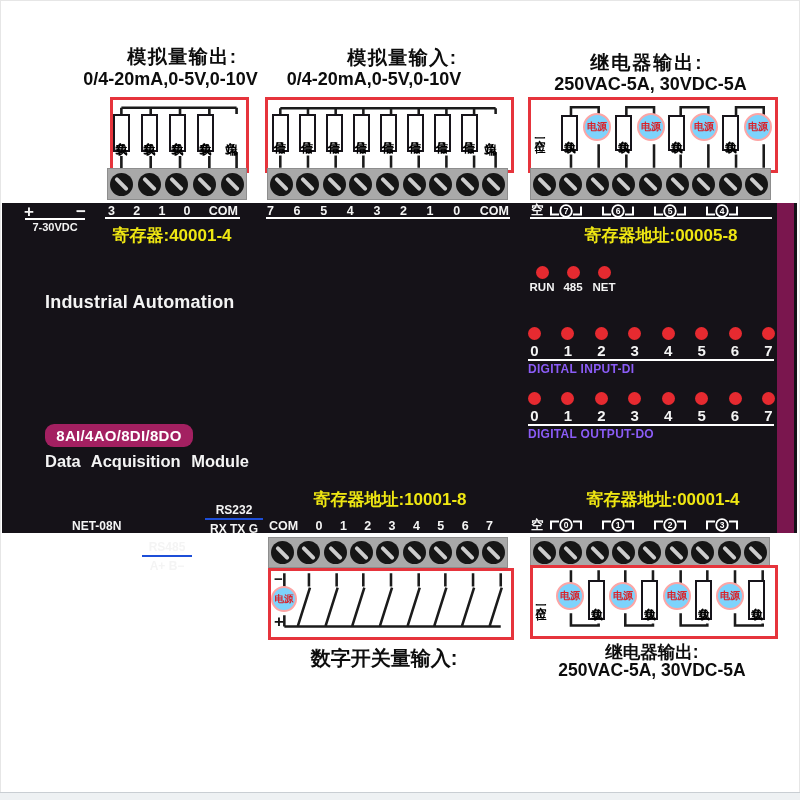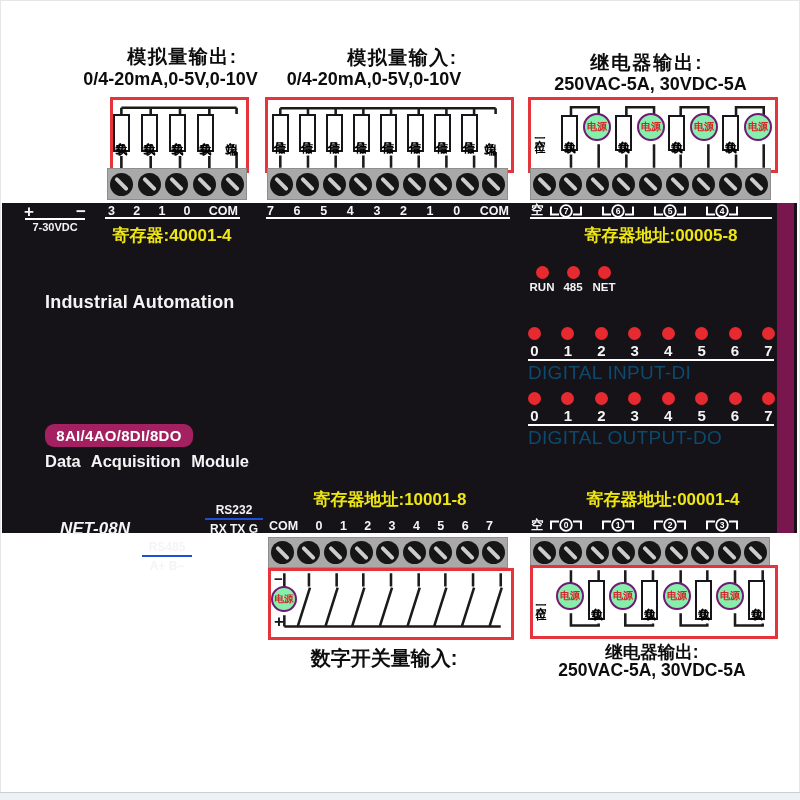--- a/index.html
+++ b/index.html
@@ -14,21 +14,21 @@
   .boxrow{position:absolute;display:flex;}
   .vtext{writing-mode:vertical-rl;text-orientation:upright;letter-spacing:1px;}
   .sigbox{flex:none;box-sizing:border-box;width:17px;height:38px;border:2px solid #17141a;background:#fff;
           display:flex;align-items:center;justify-content:center;font-weight:bold;font-size:12px;line-height:1;z-index:2;}
   .negend{position:absolute;width:18px;height:38px;background:#fff;display:flex;align-items:center;justify-content:center;
           font-weight:bold;font-size:12px;z-index:2;}
   .sparelabel{position:absolute;display:flex;align-items:center;justify-content:center;font-weight:bold;font-size:11px;z-index:2;background:#fff;}
   .pair{position:absolute;}
   .loadbox{position:absolute;box-sizing:border-box;width:17px;border:2px solid #17141a;background:#fff;
            display:flex;align-items:center;justify-content:center;font-weight:bold;font-size:11.5px;z-index:2;}
-  .pow{position:absolute;box-sizing:border-box;width:28px;height:28px;border:2px solid #701a75;border-radius:50%;background:#86efac;
+  .pow{position:absolute;box-sizing:border-box;width:28px;height:28px;border:2px solid #fca5a5;border-radius:50%;background:#7dd3fc;
        color:#d8232b;display:flex;align-items:center;justify-content:center;font-weight:bold;font-size:10px;z-index:2;letter-spacing:0;}
   .strip{position:absolute;background:#a9a9a9;border:1px solid #8d8d8d;box-sizing:border-box;
          display:flex;justify-content:space-around;align-items:center;}
   .screw{flex:none;width:23px;height:23px;border-radius:50%;background:#161616;position:relative;overflow:hidden;}
   .screw::after{content:"";position:absolute;left:3px;top:9.5px;width:17px;height:4px;background:#cdcdcd;transform:rotate(45deg);border-radius:2px;}
   .panel{position:absolute;left:2px;top:203px;width:795px;height:330px;background:#151218;}
   .stripe{position:absolute;left:775px;top:0;width:17px;height:330px;background:#7a164e;}
   .wlabel{position:absolute;color:#f4f4f4;font-weight:bold;white-space:nowrap;}
   .trow{position:absolute;display:flex;justify-content:space-between;color:#f4f4f4;font-weight:bold;font-size:12.5px;}
   .uline{position:absolute;height:2px;background:#ffffff;}
@@ -36,21 +36,21 @@
   .crow{position:absolute;display:flex;align-items:center;height:15px;color:#f4f4f4;font-weight:bold;font-size:12.5px;gap:20px;}
   .syms{display:flex;gap:16px;align-items:center;}
   .contact{width:36px;height:15px;flex:none;}
   .contact path{stroke:#fff;stroke-width:2;fill:none;}
   .contact circle{stroke:#fff;stroke-width:1.8;fill:none;}
   .contact text{fill:#fff;font-size:8.5px;font-weight:bold;text-anchor:middle;font-family:"Liberation Sans",sans-serif;}
   .ledrow{position:absolute;display:flex;gap:1px;}
   .ledcol{display:flex;flex-direction:column;align-items:center;gap:2px;color:#f4f4f4;font-weight:bold;font-size:11.5px;}
   .led13{width:13px;height:13px;border-radius:50%;background:#e62a30;}
   .dig{font-size:15px;}
-  .pcaption{position:absolute;color:#0c4a6e;font-weight:normal;font-size:19px;letter-spacing:0.3px;white-space:nowrap;}
+  .pcaption{position:absolute;color:#8b5cf6;font-weight:bold;font-size:12px;letter-spacing:0.3px;white-space:nowrap;}
   .badge{position:absolute;left:45px;top:424px;width:148px;height:23px;background:#a32061;border-radius:9px;
          color:#fff;font-weight:bold;font-size:15px;display:flex;align-items:center;justify-content:center;letter-spacing:0.3px;}
   .pinblock{position:absolute;color:#f4f4f4;font-weight:bold;text-align:center;font-size:12px;}
   .pins{border-top:2px solid #1d4ed8;padding-top:2px;margin-top:1px;white-space:nowrap;}
   .bcap{position:absolute;text-align:center;font-weight:bold;color:#0d0d0d;font-size:20px;white-space:nowrap;}
   .botstrip{position:absolute;left:0;top:792px;width:800px;height:8px;background:#eef1f3;border-top:1px solid #c9ced3;}
 </style>
 </head>
 <body>
 
@@ -305,21 +305,21 @@
       <i class="led13"></i>
       <b class="dig">7</b>
     </div>
     </div>
   <div class="uline" style="left:528px;top:424px;width:246px;"></div>
   <div class="pcaption" style="left:528px;top:427px;">DIGITAL OUTPUT-DO</div>
 
   <div class="badge">8AI/4AO/8DI/8DO</div>
   <div class="wlabel" style="left:45px;top:452px;font-size:16.5px;word-spacing:6px;">Data Acquisition Module</div>
 
-  <div class="wlabel" style="left:60px;top:519px;font-size:17px;font-style:italic;">NET-08N</div>
+  <div class="wlabel" style="left:72px;top:519px;font-size:12px;">NET-08N</div>
   <div class="pinblock" style="left:142px;top:503px;width:50px;margin-top:37px;">
     <div>RS485</div>
     <div class="pins">A+ B−</div>
   </div>
   <div class="pinblock" style="left:205px;top:503px;width:58px;">
     <div>RS232</div>
     <div class="pins">RX TX G</div>
   </div>
 
   <div class="yellow" style="left:288px;top:488px;width:204px;">寄存器地址:10001-8</div>

